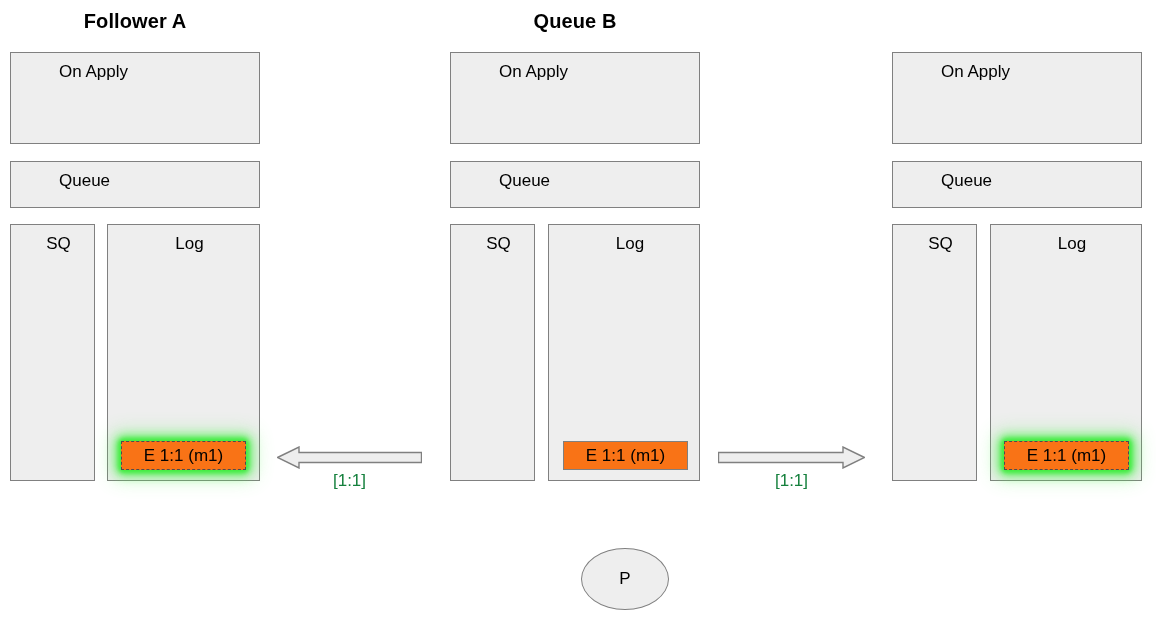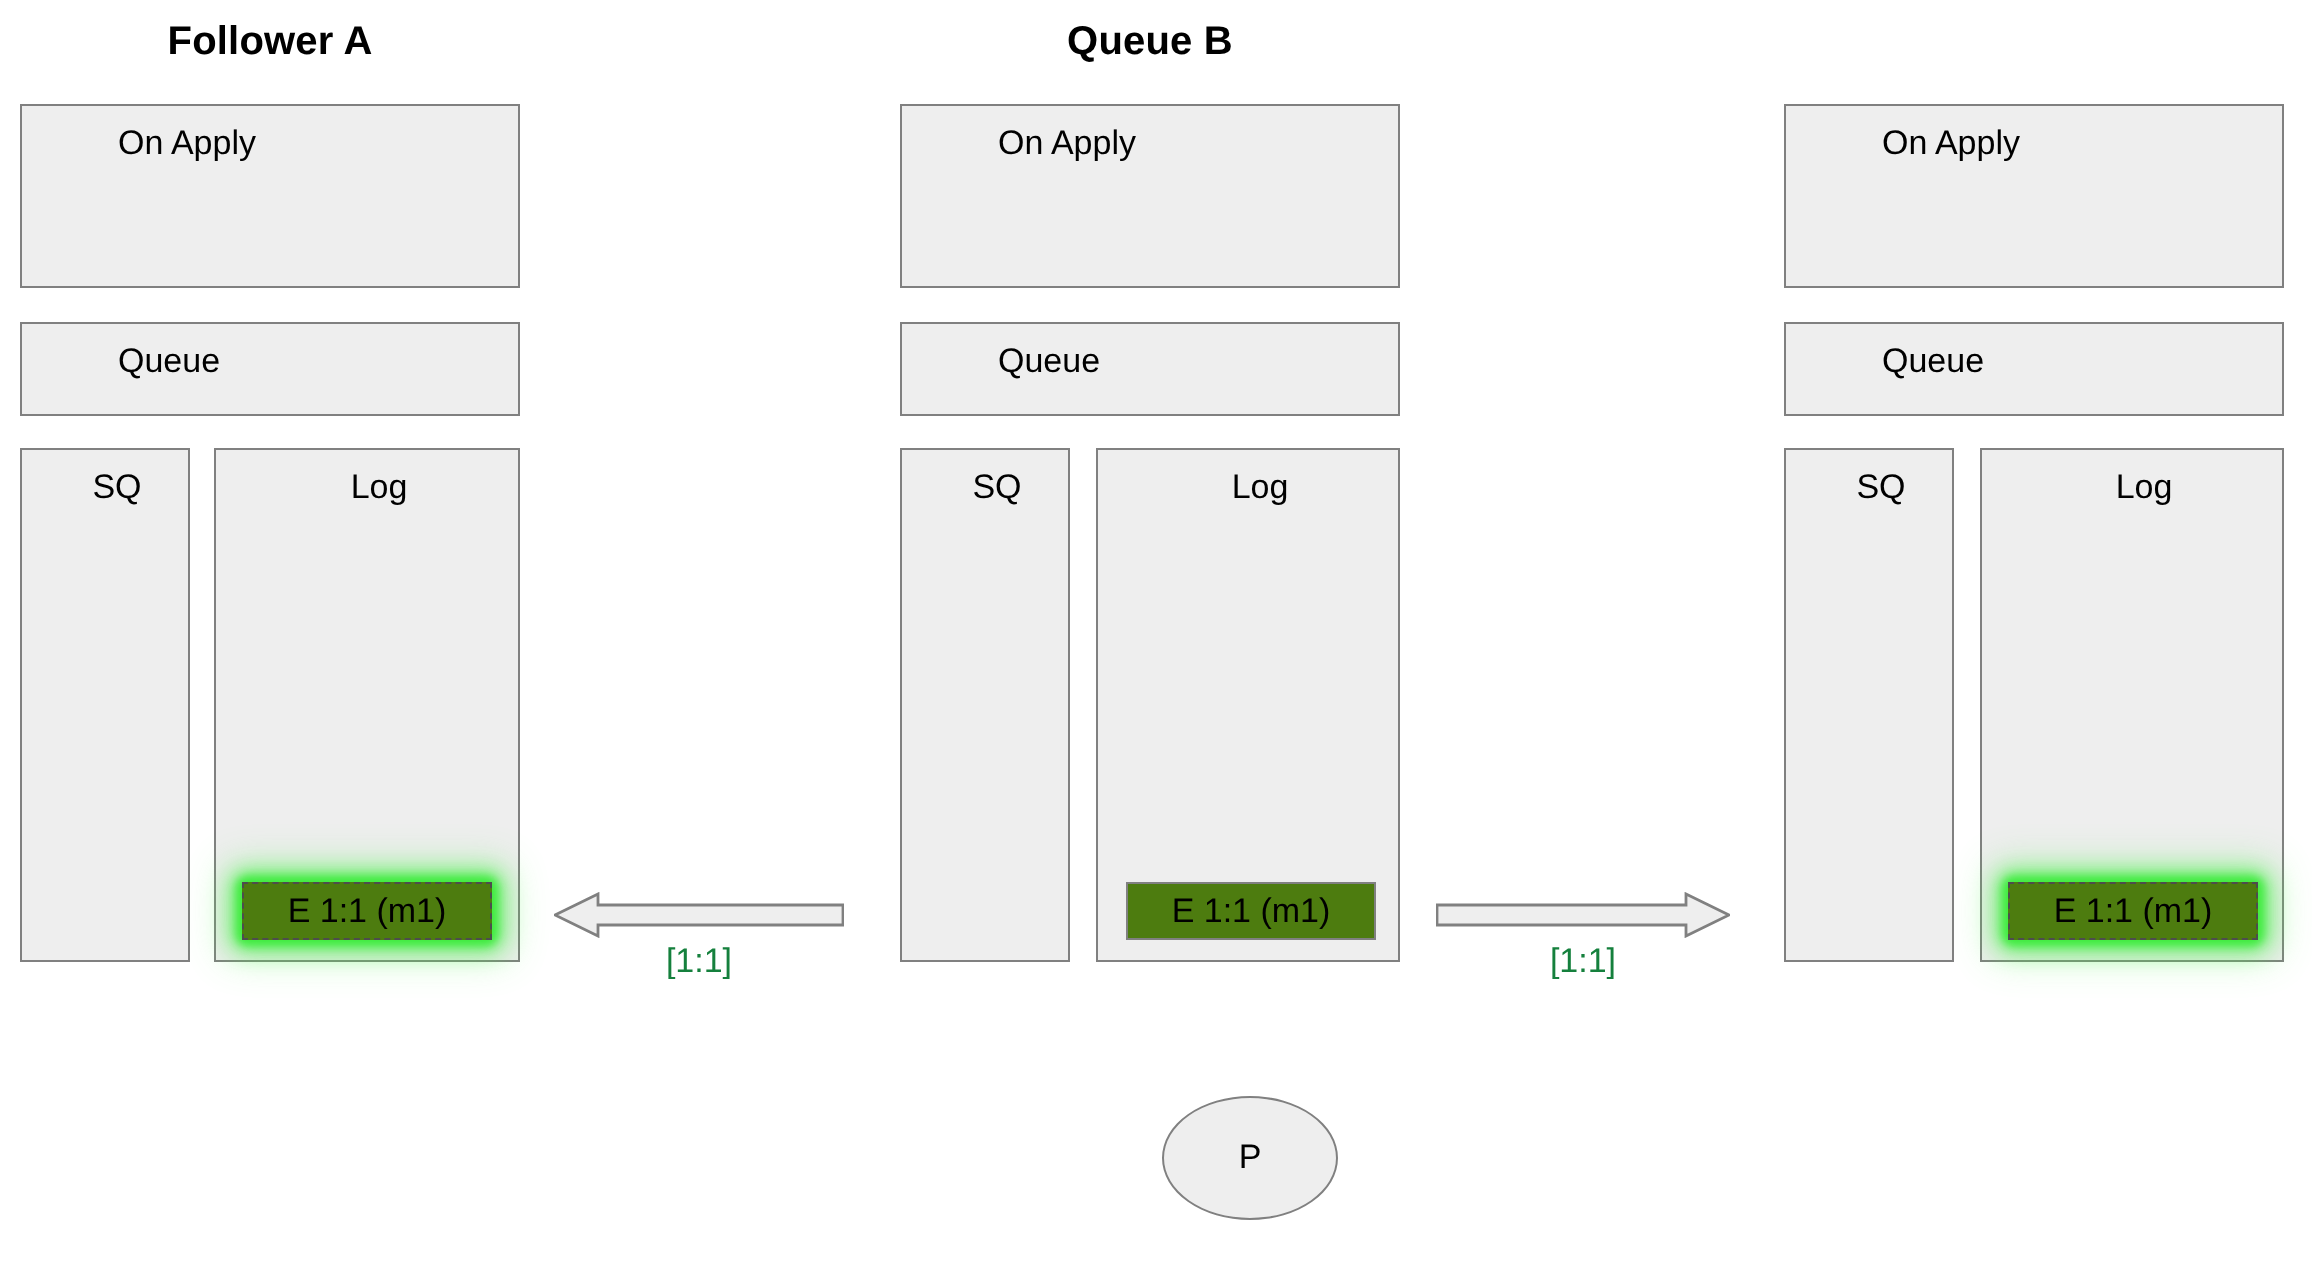--- a/index.html
+++ b/index.html
@@ -56,21 +56,21 @@
   .label-tc {
     left: 12px;
     right: 0;
     top: 9px;
     text-align: center;
   }
 
   
   .entry {
     position: absolute;
-    background: #4d7c0f;
+    background: #f97316;
     box-sizing: border-box;
     font-size: 17px;
     display: flex;
     align-items: center;
     justify-content: center;
     white-space: nowrap;
     color: #000;
   }
   .entry-solid {
     border: 1px solid #808080;

